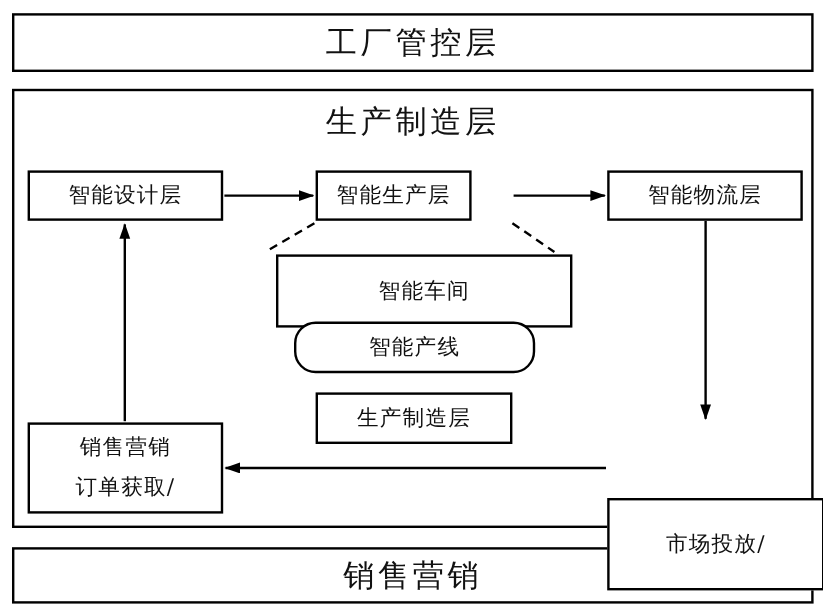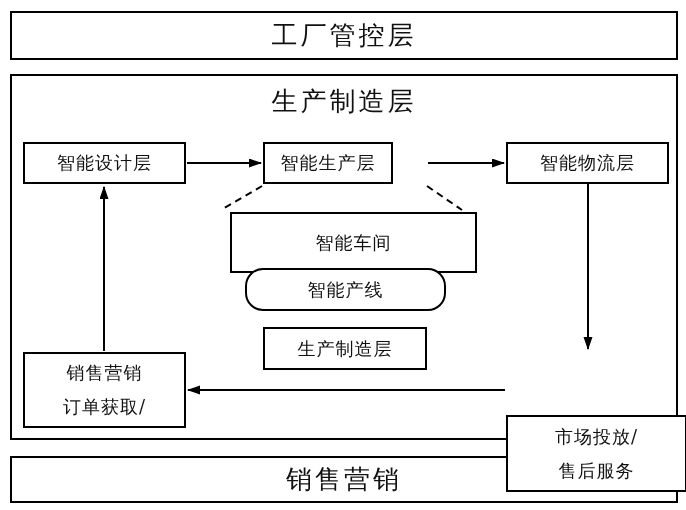--- a/index.html
+++ b/index.html
@@ -81,21 +81,20 @@
   <div class="node equipment">
     <span>生产制造层</span>
   </div>
 
   <div class="node order">
     <span>销售营销</span>
     <span>订单获取/</span>
   </div>
   <div class="node market">
     <span>市场投放/</span>
-    <span>售后服务</span>
   </div>
 
   <div class="layer-box bottom">
     <span class="layer-label">销售营销</span>
   </div>
 
   <svg class="overlay" viewBox="0 0 686 510" xmlns="http://www.w3.org/2000/svg">
     <defs>
       <marker id="arrow" markerWidth="13" markerHeight="10" refX="12" refY="4.5" orient="auto" markerUnits="userSpaceOnUse">
         <path d="M0,0 L13,4.5 L0,9 z" fill="#000"></path>

